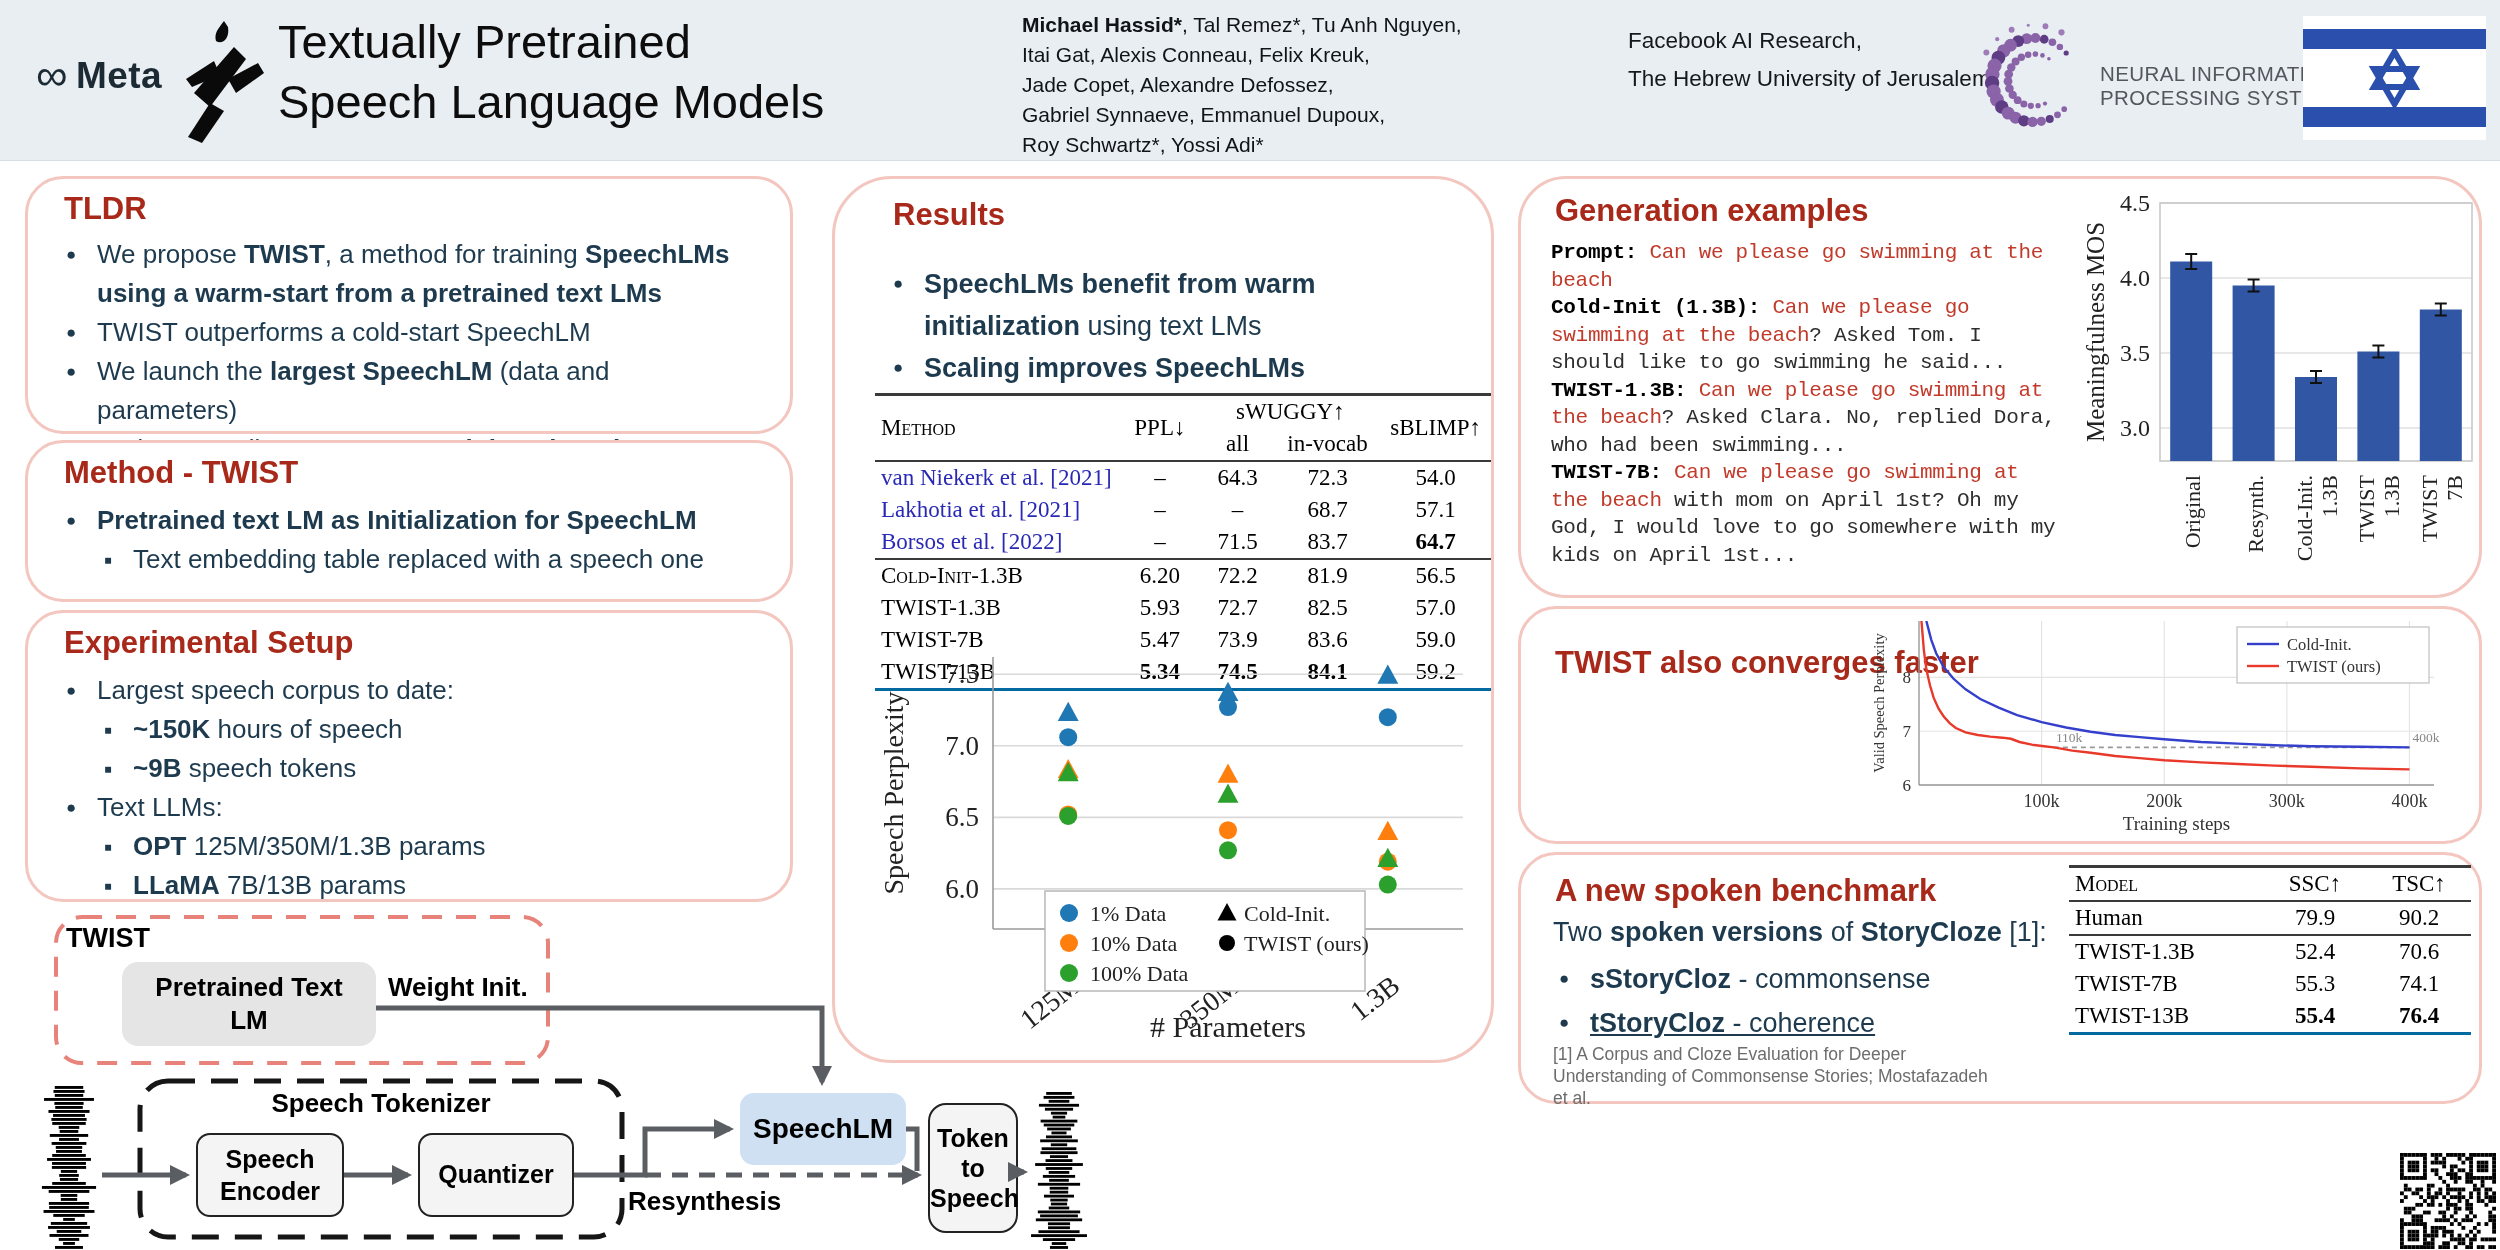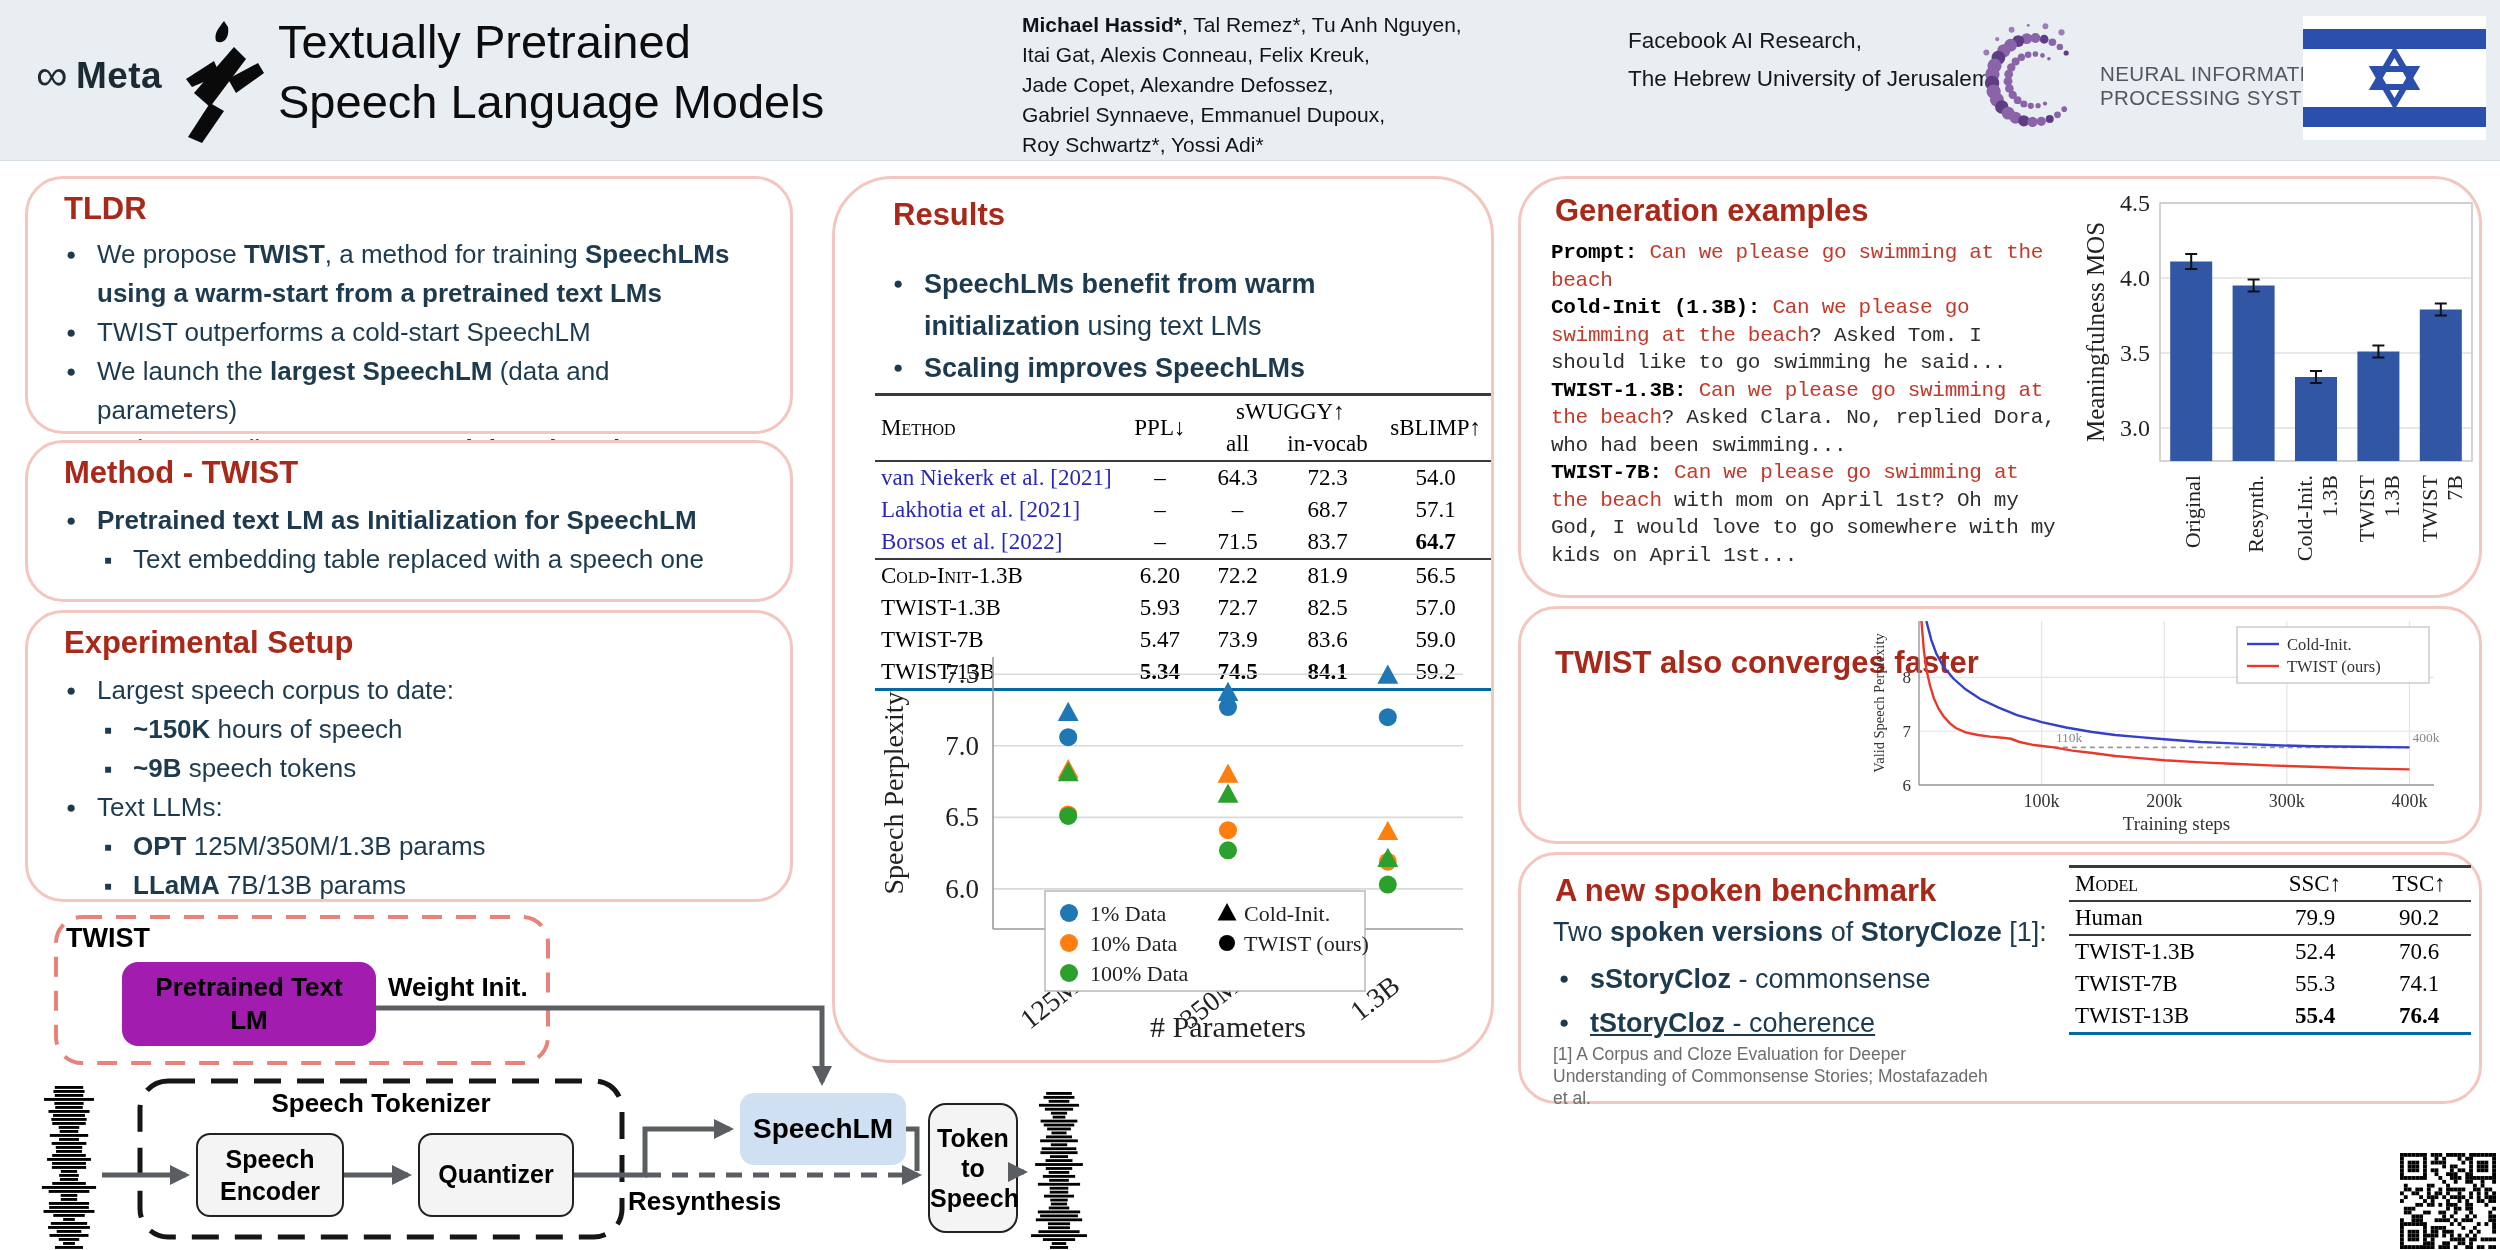--- a/index.html
+++ b/index.html
@@ -52,21 +52,21 @@
   .results-box{left:832px;top:176px;width:656px;height:881px;border-radius:60px;}
   .gen-box{left:1518px;top:176px;width:958px;height:416px;border-radius:48px;}
   .conv-box{left:1518px;top:606px;width:958px;height:232px;}
   .bench-box{left:1518px;top:852px;width:958px;height:246px;}
   .mono{position:absolute;left:30px;top:60px;width:516px;font-family:"Liberation Mono",monospace;
         font-size:21px;line-height:27.5px;color:#2e2e2e;letter-spacing:-0.3px;}
   .footnote{position:absolute;left:32px;top:188px;width:440px;font-size:17.5px;line-height:22px;color:#6d6d6d;}
   
   .dlabel{position:absolute;font-weight:bold;color:#000;}
   .node{position:absolute;text-align:center;font-weight:bold;color:#000;}
-  .pink-node{background:#a21caf;border-radius:16px;}
+  .pink-node{background:#e5e5e5;border-radius:16px;}
   .gray-node{background:#f4f4f4;border:2.5px solid #222;border-radius:14px;}
   .blue-node{background:#cfe0f2;border-radius:14px;}
   .overlay{position:absolute;left:0;top:0;pointer-events:none;}
   .qr{position:absolute;left:2400px;top:1153px;width:96px;height:96px;}
   .wave{position:absolute;}
   .chart{position:absolute;}
 </style>
 </head>
 <body>
 

